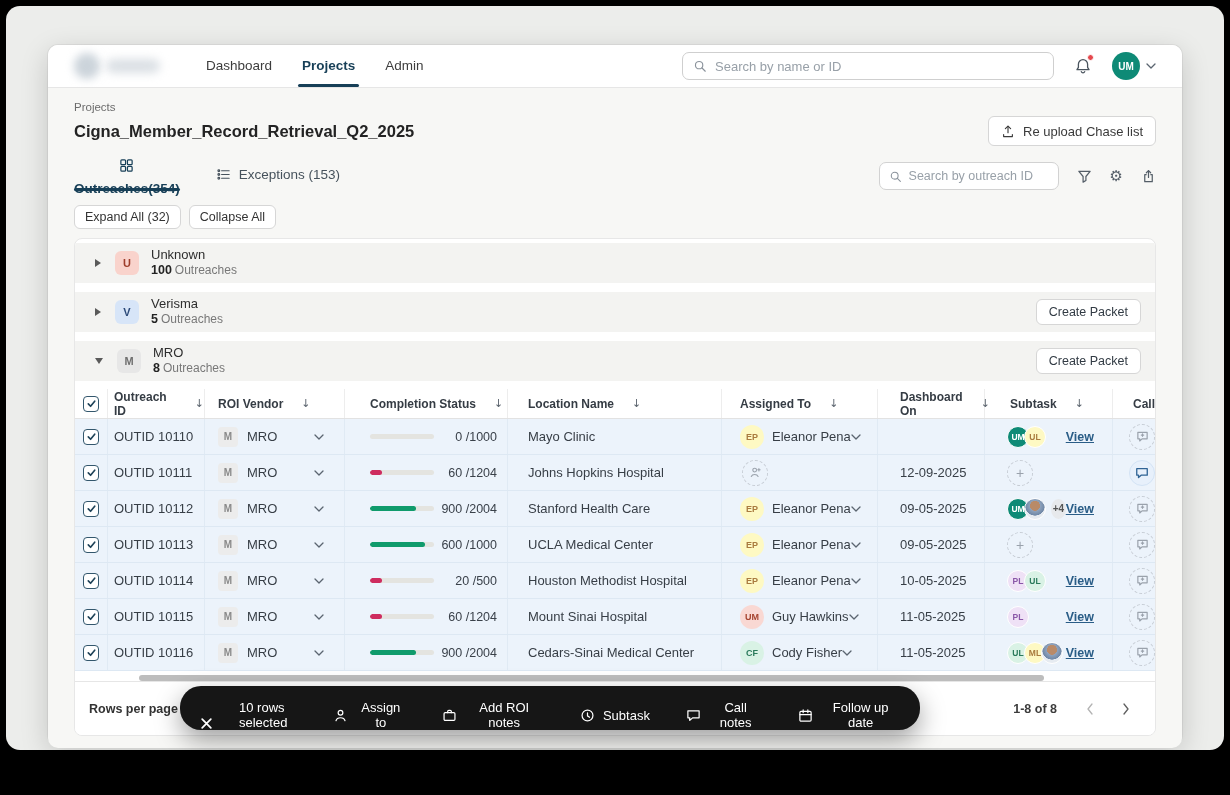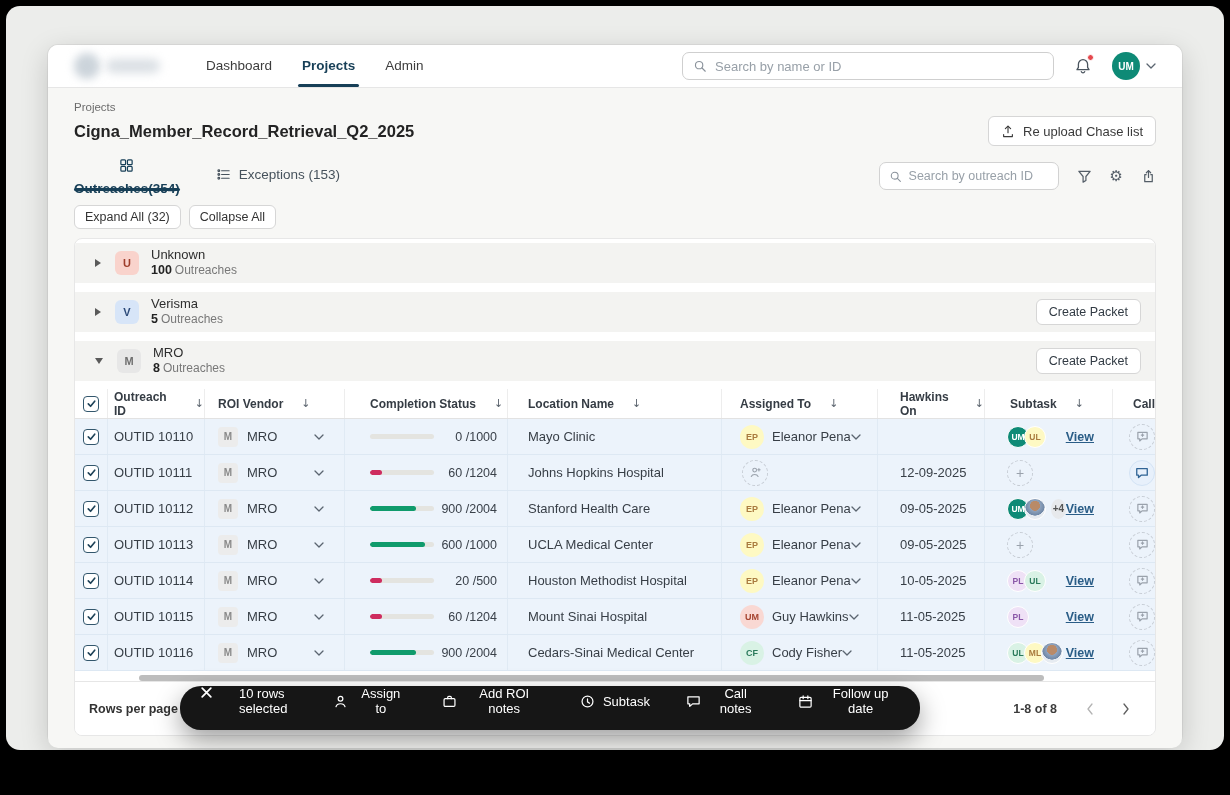--- a/index.html
+++ b/index.html
@@ -106,21 +106,21 @@
   .rpp-label { font-size:12.5px; font-weight:700; color:#333; }
   .rpp-select { margin-left:10px; width:46px; height:26px; border:1px solid #cfcfcf; border-radius:6px; display:flex; align-items:center; justify-content:space-between; padding:0 8px; font-size:13px; color:#333; background:#fff; cursor:pointer; }
   .range { margin-left:auto; font-size:12.5px; font-weight:700; color:#3c3c3c; }
   .pagebtns { display:flex; gap:14px; margin-left:22px; margin-right:4px; }
   .pagebtn { width:22px; height:22px; display:flex; align-items:center; justify-content:center; cursor:pointer; }
   .pagebtn.prev { color:#b3b3b3; }
   .pagebtn.next { color:#5f5f5f; }
 
   
   .selbar { position:absolute; left:132px; top:641px; width:740px; height:44px; background:#161616; border-radius:21px;
-            box-shadow:0 10px 26px rgba(0,0,0,.38); display:flex; align-items:flex-start; padding:0 20px; color:#fff; z-index:40; }
+            box-shadow:0 10px 26px rgba(0,0,0,.38); display:flex; align-items:flex-end; padding:0 20px; color:#fff; z-index:40; }
   .sel-close { display:flex; color:#fff; cursor:pointer; }
   .sel-text { margin-left:26px; font-size:13px; }
   .sel-actions { margin-left:auto; display:flex; gap:36px; }
   .sel-action { display:flex; align-items:center; gap:8px; font-size:13px; color:#fff; cursor:pointer; background:none; border:none; font-family:inherit; }
 </style>
 </head>
 <body>
 
 <div class="canvas">
 <div class="window">
@@ -272,21 +272,21 @@
                 </div>
             <div class="th pl20">
                   <span>Location Name</span>
                   <span class="sort">↓</span>
                 </div>
             <div class="th pl18">
                   <span>Assigned To</span>
                   <span class="sort">↓</span>
                 </div>
             <div class="th pl22">
-                  <span>Hawkins On</span>
+                  <span>Dashboard On</span>
                   <span class="sort">↓</span>
                 </div>
             <div class="th pl25">
                   <span>Subtask</span>
                   <span class="sort">↓</span>
                 </div>
             <div class="th pl20">
                   <span>Call</span>
                 </div>
           </div>

